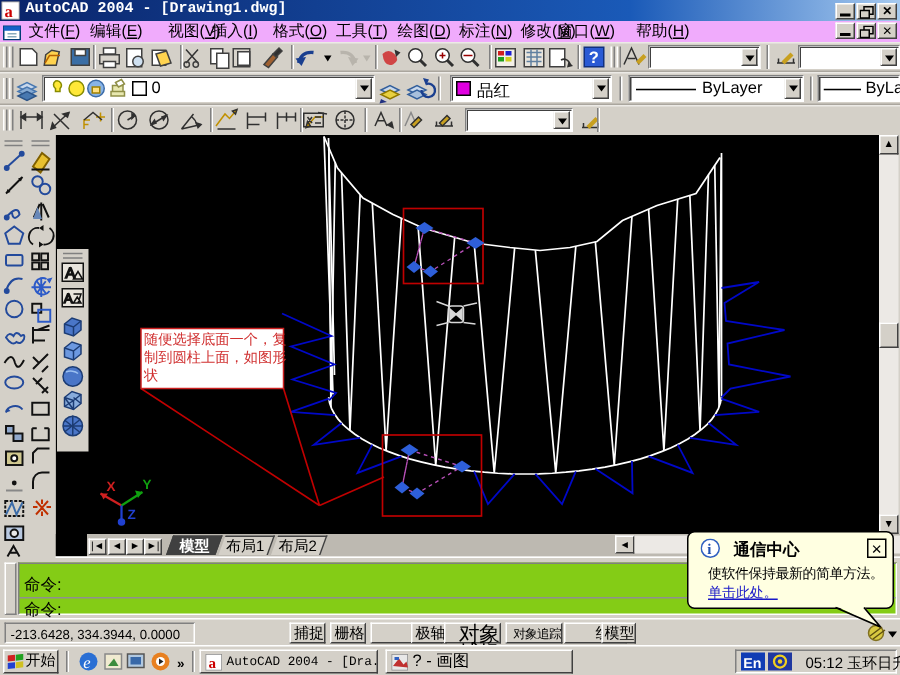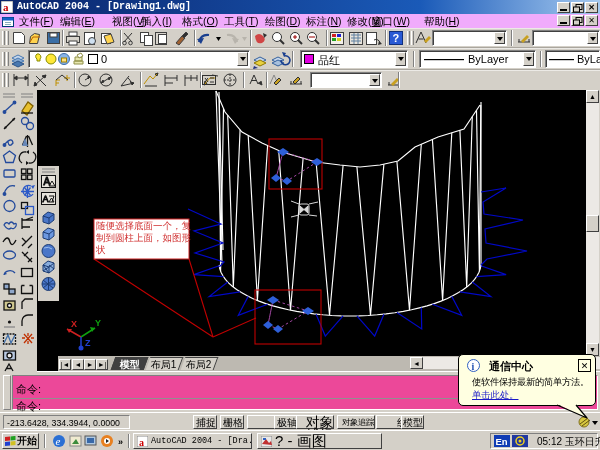--- a/index.html
+++ b/index.html
@@ -28,21 +28,21 @@
 
 #vscroll{left:586px;top:90px;width:13px;height:266px;background:#ece9e5}
 .sbtn{position:absolute;width:13px;height:13px;background:#d4d0c8;border:1px solid;border-color:#fff #404040 #404040 #fff}
 
 #tabrow{left:58px;top:356px;width:542px;height:15px;background:#bdb9b1}
 .navb{position:absolute;top:3px;width:12px;height:11px;background:#d4d0c8;border:1px solid;border-color:#fff #404040 #404040 #fff;font-size:7px;text-align:center;line-height:10px;color:#000}
 .tab{position:absolute;top:1px;height:13px;background:#d4d0c8;color:#000;font-size:10px;line-height:13px;text-align:center;border:1px solid #404040;border-bottom:none;transform:skewX(-20deg)}
 .tab span{display:inline-block;transform:skewX(20deg)}
 
 #cmd{left:0;top:371px;width:600px;height:41px;background:#d4d0c8;border-top:1px solid #fff}
-#cmdwhite{position:absolute;left:12px;top:3px;right:2px;bottom:2px;background:#ec4899;border:1px solid;border-color:#808080 #fff #fff #808080}
+#cmdwhite{position:absolute;left:12px;top:3px;right:2px;bottom:2px;background:#84cc16;border:1px solid;border-color:#808080 #fff #fff #808080}
 #cmdsplit{position:absolute;left:3px;top:3px;width:8px;bottom:2px;background:#d4d0c8;border:1px solid;border-color:#fff #808080 #808080 #fff}
 .cmdline{position:absolute;left:3px;font-size:11px;font-family:"Liberation Sans";color:#000}
 
 #status{left:0;top:412px;width:600px;height:18px;background:#d4d0c8;border-top:1px solid #fff}
 #coords{position:absolute;left:3px;top:2px;width:127px;height:14px;background:#d4d0c8;border:1px solid;border-color:#808080 #fff #fff #808080;font-size:8.8px;line-height:14px;padding-left:3px;color:#000;white-space:nowrap}
 .stbtn{position:absolute;top:2px;height:14px;background:#d4d0c8;border:1px solid;border-color:#fff #404040 #404040 #fff;font-size:10px;line-height:13px;text-align:right;color:#000}
 
 #taskbar{left:0;top:430px;width:600px;height:20px;background:#d4d0c8;border-top:1px solid #fff}
 .taskbtn{position:absolute;top:2px;height:16px;background:#d4d0c8;border:1px solid;border-color:#fff #404040 #404040 #fff;font-size:10px;line-height:14px;color:#000;white-space:nowrap;overflow:hidden}
 
@@ -494,21 +494,21 @@
     <span class="stbtn" style="left:337px;width:38px;font-size:8.4px;letter-spacing:-0.4px">对象追踪</span>
     <span class="stbtn" style="left:376px;width:42px">线宽</span>
     <span class="stbtn" style="left:401px;width:23px">模型</span>
     <svg class="abs" style="left:576px;top:1px" width="22" height="15">
         <circle cx="8" cy="8" r="5" fill="#d8c840" stroke="#807020"></circle>
         <path d="M4,10 l8,-6 M6,12 l8,-6" stroke="#605010"></path>
         <path d="M16,7 l6,0 -3,4z" fill="#000"></path>
       </svg>
   </div>
   <div class="abs" id="taskbar">
-    <span class="taskbtn" style="left:2px;width:37px;font-weight:bold">
+    <span class="taskbtn" style="left:2px;width:37px;font-weight:normal">
       <svg class="abs" style="left:2px;top:2px" width="11" height="11">
           <rect x="0" y="1" width="5" height="4" fill="#d02020" transform="skewY(-6)"></rect>
           <rect x="5.5" y="1" width="5" height="4" fill="#20a020" transform="skewY(-6)"></rect>
           <rect x="0" y="6" width="5" height="4" fill="#2040d0" transform="skewY(-6)"></rect>
           <rect x="5.5" y="6" width="5" height="4" fill="#d0c020" transform="skewY(-6)"></rect>
         </svg>
       <span style="margin-left:14px">开始</span>
     </span>
     <span class="abs" style="left:44px;top:3px;width:2px;height:14px;border-left:1px solid #808080;border-right:1px solid #fff"></span>
       <span class="abs" style="left:128px;top:3px;width:2px;height:14px;border-left:1px solid #808080;border-right:1px solid #fff"></span>
@@ -530,21 +530,21 @@
           <text x="2" y="9.5" font-size="10" font-weight="bold" fill="#c00" font-family="Liberation Serif">a</text>
         </svg>
       <span style="position:absolute;left:17px;font-family:'Liberation Mono',monospace;font-size:8.5px;white-space:nowrap">AutoCAD 2004 - [Dra...</span>
     </span>
     <span class="taskbtn" style="left:257px;width:125px">
       <svg class="abs" style="left:3px;top:2px" width="11" height="11">
           <rect width="11" height="11" fill="#e8e8e8" stroke="#888"></rect>
           <path d="M1,8 l4,-5 3,4 2,-2 1,4z" fill="#c03030"></path>
           <rect x="2" y="2" width="3" height="2" fill="#3060c0"></rect>
         </svg>
-      <span style="position:absolute;left:17px;font-size:15px">? - 画图</span>
+      <span style="position:absolute;left:17px;font-size:11px">? - 画图</span>
     </span>
     <span class="abs" style="left:490px;top:2px;width:108px;height:16px;border:1px solid;border-color:#808080 #fff #fff #808080"></span>
     <svg class="abs" style="left:494px;top:3px" width="38" height="14">
       <rect x="0" y="1" width="16" height="12" fill="#103cb4"></rect>
         <text x="1.5" y="11" font-size="9.5" font-weight="bold" fill="#fff" font-family="Liberation Sans">En</text>
       <rect x="18" y="1" width="16" height="12" fill="#2038a0"></rect>
         <circle cx="26" cy="7" r="4" fill="none" stroke="#f0d020" stroke-width="1.5"></circle>
         <circle cx="26" cy="7" r="1.5" fill="#f0d020"></circle>
     </svg>
     <span class="abs" style="left:537px;top:4px;font-size:10px;color:#000;white-space:nowrap">05:12  玉环日升</span>

